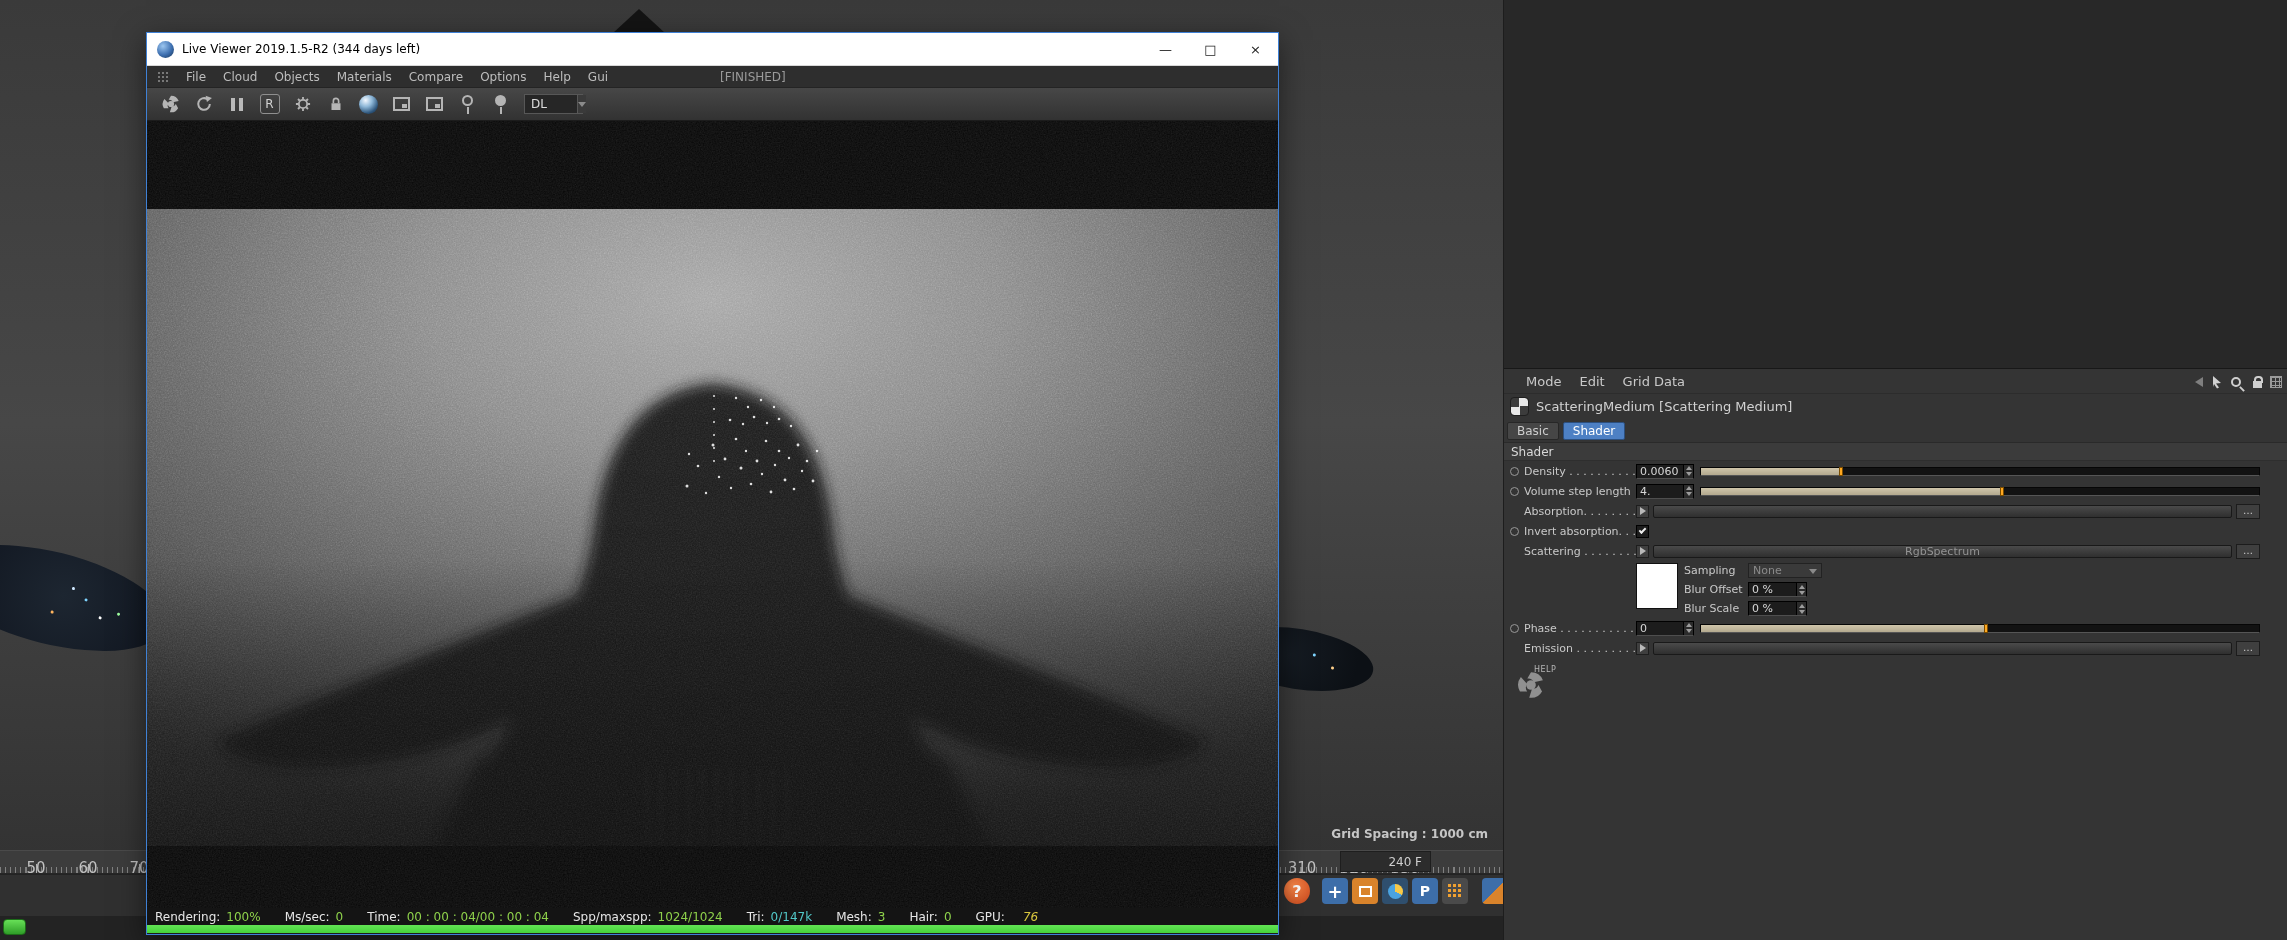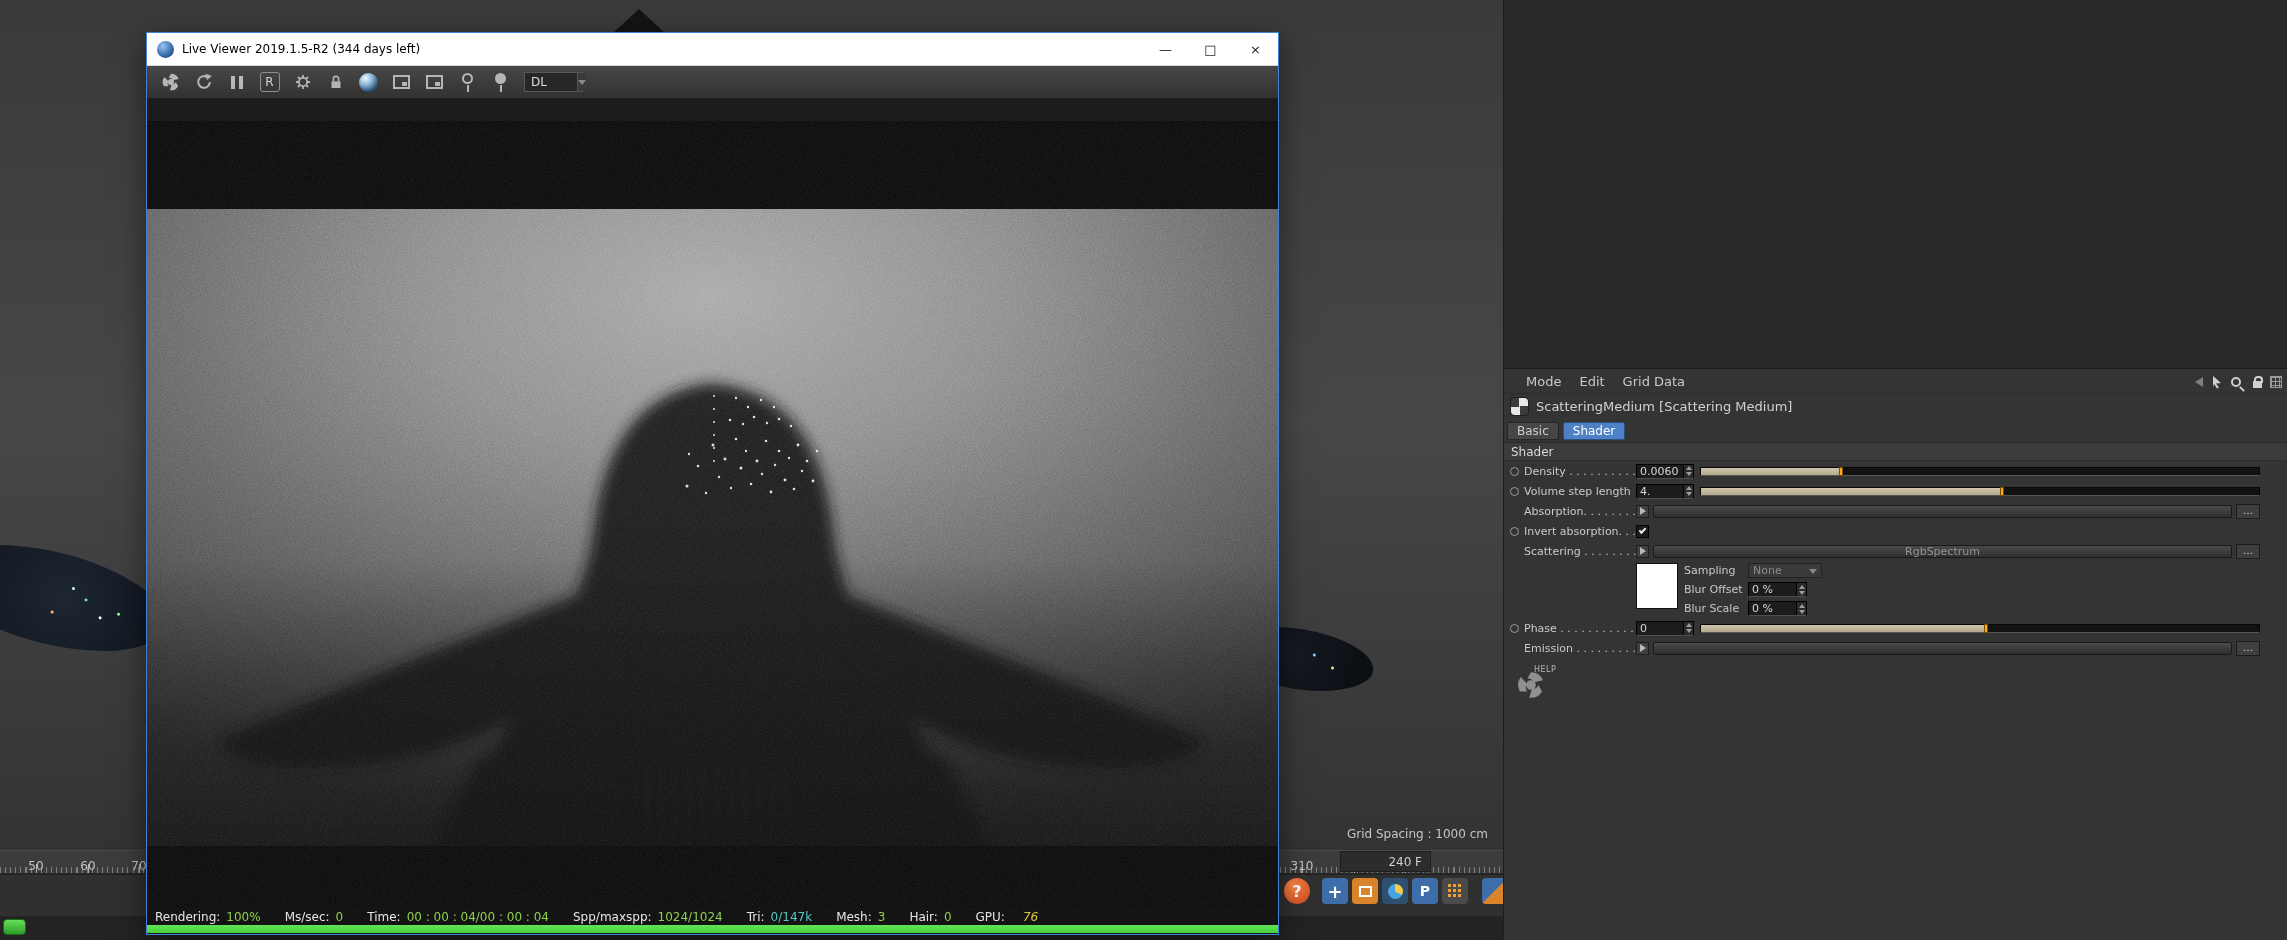--- a/index.html
+++ b/index.html
@@ -6,23 +6,23 @@
 html,body{width:2287px;height:940px;overflow:hidden;background:#3d3d3d;font-family:"DejaVu Sans",sans-serif;}
 #desktop{position:absolute;inset:0;width:2287px;height:940px;background:linear-gradient(#3a3a3a,#474747 45%,#2f2f2f);}
 
 
 .scene-peak{position:absolute;left:613px;top:9px;width:0;height:0;border-left:26px solid transparent;border-right:26px solid transparent;border-bottom:24px solid #141414;z-index:1;}
 .fin-left{position:absolute;left:-66px;top:552px;width:235px;height:92px;background:radial-gradient(circle at 55% 45%,#1d2631,#121822 70%);border-radius:50%;transform:rotate(14deg);z-index:1;}
 .fin-right{position:absolute;left:1222px;top:629px;width:152px;height:60px;background:radial-gradient(circle at 45% 45%,#151b22,#0c1015 75%);border-radius:50%;transform:rotate(9deg);z-index:1;}
 .sp{position:absolute;width:3px;height:3px;border-radius:50%;}
 
 
-.grid-spacing{position:absolute;left:1140px;top:827px;width:348px;text-align:right;font-size:12px;color:#c6c6c6;z-index:2;}
+.grid-spacing{position:absolute;left:1140px;top:827px;width:348px;text-align:right;font-size:12px;color:#c6c6c6;z-index:2;font-weight:bold;}
 .ruler{position:absolute;left:0;top:850px;width:1503px;height:24px;background-color:#3c3c3c;border-top:1px solid #4a4a4a;border-bottom:1px solid #262626;background-image:repeating-linear-gradient(90deg,#808080 0 1px,transparent 1px 5.1px);background-size:100% 6px;background-position:left bottom;background-repeat:no-repeat;z-index:2;}
-.rnum{position:absolute;top:8px;transform:translateX(-50%);font-size:12px;color:#c2c2c2;}
+.rnum{position:absolute;top:8px;transform:translateX(-50%);font-size:15px;color:#c2c2c2;}
 .rtick{position:absolute;bottom:0;width:1px;height:9px;background:#b2b2b2;}
 .frame-box{position:absolute;left:1340px;top:851px;width:91px;height:21px;background:#2c2c2c;border:1px solid #1e1e1e;color:#cfcfcf;font-size:12px;display:flex;align-items:center;justify-content:flex-end;padding-right:8px;z-index:3;}
 .tl-strip{position:absolute;left:0;top:874px;width:1503px;height:42px;background:#303030;border-top:1px solid #232323;z-index:2;}
 .bottom-strip{position:absolute;left:0;top:916px;width:1503px;height:24px;background:#232323;z-index:2;}
 .playhead{position:absolute;left:3px;top:919px;width:23px;height:16px;border-radius:4px;background:linear-gradient(#67df57,#2f9e28);border:1px solid #1c6d18;z-index:3;}
 .dock{position:absolute;left:1284px;top:878px;display:flex;align-items:center;gap:4px;z-index:3;}
 .dico{width:26px;height:26px;border-radius:4px;display:flex;align-items:center;justify-content:center;font-size:14px;font-weight:bold;color:#fff;}
 .d-help{background:radial-gradient(circle at 35% 30%,#ff8a4a,#c4441a);border-radius:50%;margin-right:8px;font-size:16px;}
 .d-move{background:#3d6ea9;font-size:18px;}
 .d-frame{background:#d9832b;}
@@ -326,20 +326,32 @@
     <div class="lv-title">
       <span class="lv-ico"></span>
       <span class="lv-title-text">Live Viewer 2019.1.5-R2 (344 days left)</span>
       <span class="lv-btns">
         <span class="lv-btn">—</span>
         <span class="lv-btn">□</span>
         <span class="lv-btn">×</span>
       </span>
     </div>
 
+    <div class="lv-menu">
+      <span class="grip"></span>
+      <span>File</span>
+      <span>Cloud</span>
+      <span>Objects</span>
+      <span>Materials</span>
+      <span>Compare</span>
+      <span>Options</span>
+      <span>Help</span>
+      <span>Gui</span>
+      <span class="finished">[FINISHED]</span>
+    </div>
 
     <div class="lv-toolbar">
       <span class="tico">
         <svg width="22" height="22" viewBox="0 0 24 24">
           <g fill="#b5b5b5">
             <path d="M12 3a9 9 0 0 1 8.4 5.6L14 10a4.5 4.5 0 0 0-4.6-2.6z"></path>
             <path d="M12 3a9 9 0 0 1 8.4 5.6L14 10a4.5 4.5 0 0 0-4.6-2.6z" transform="rotate(120 12 12)"></path>
             <path d="M12 3a9 9 0 0 1 8.4 5.6L14 10a4.5 4.5 0 0 0-4.6-2.6z" transform="rotate(240 12 12)"></path>
             <circle cx="12" cy="12" r="3.4"></circle>
           </g>

